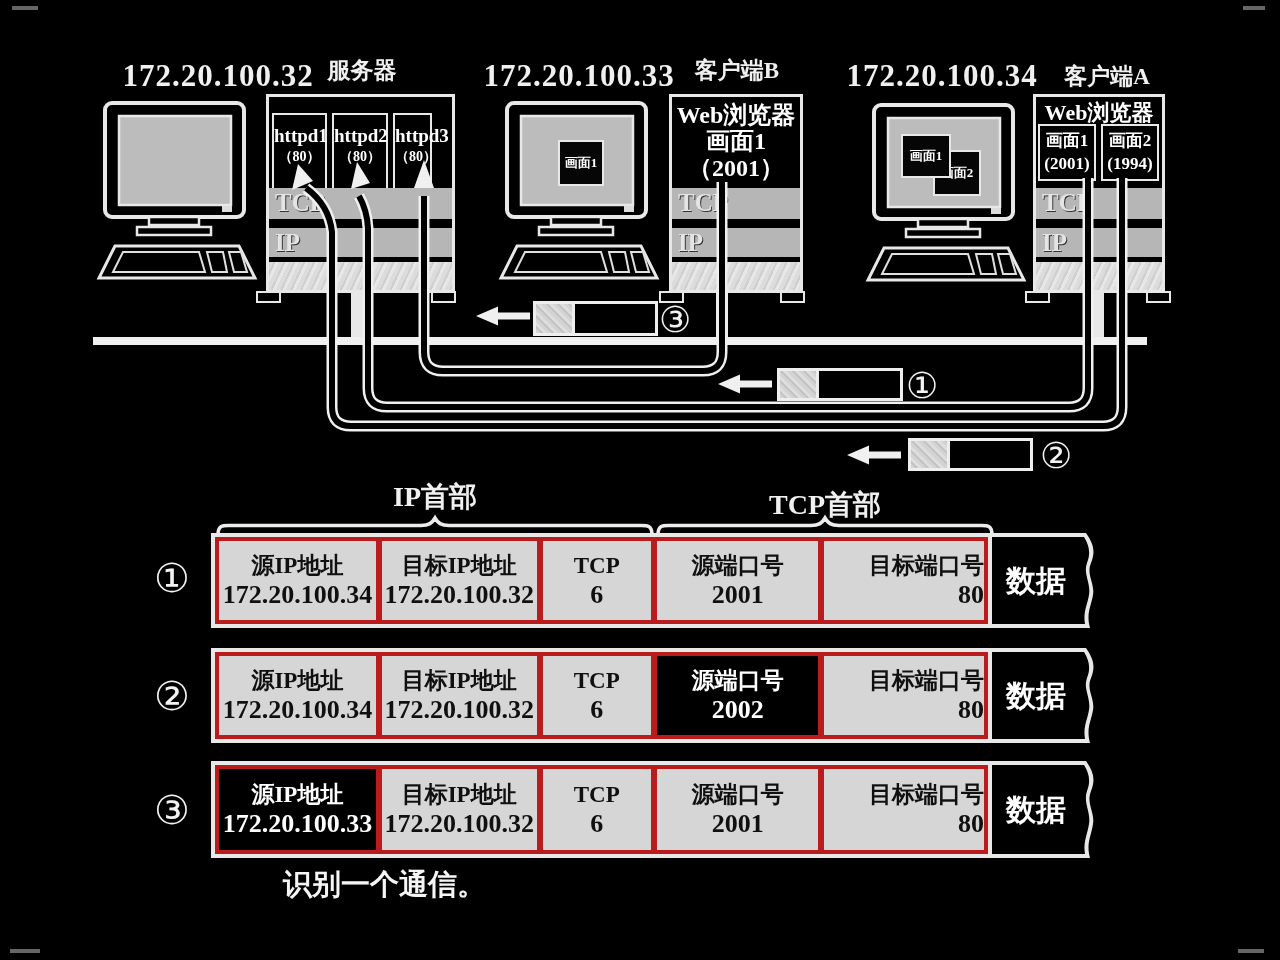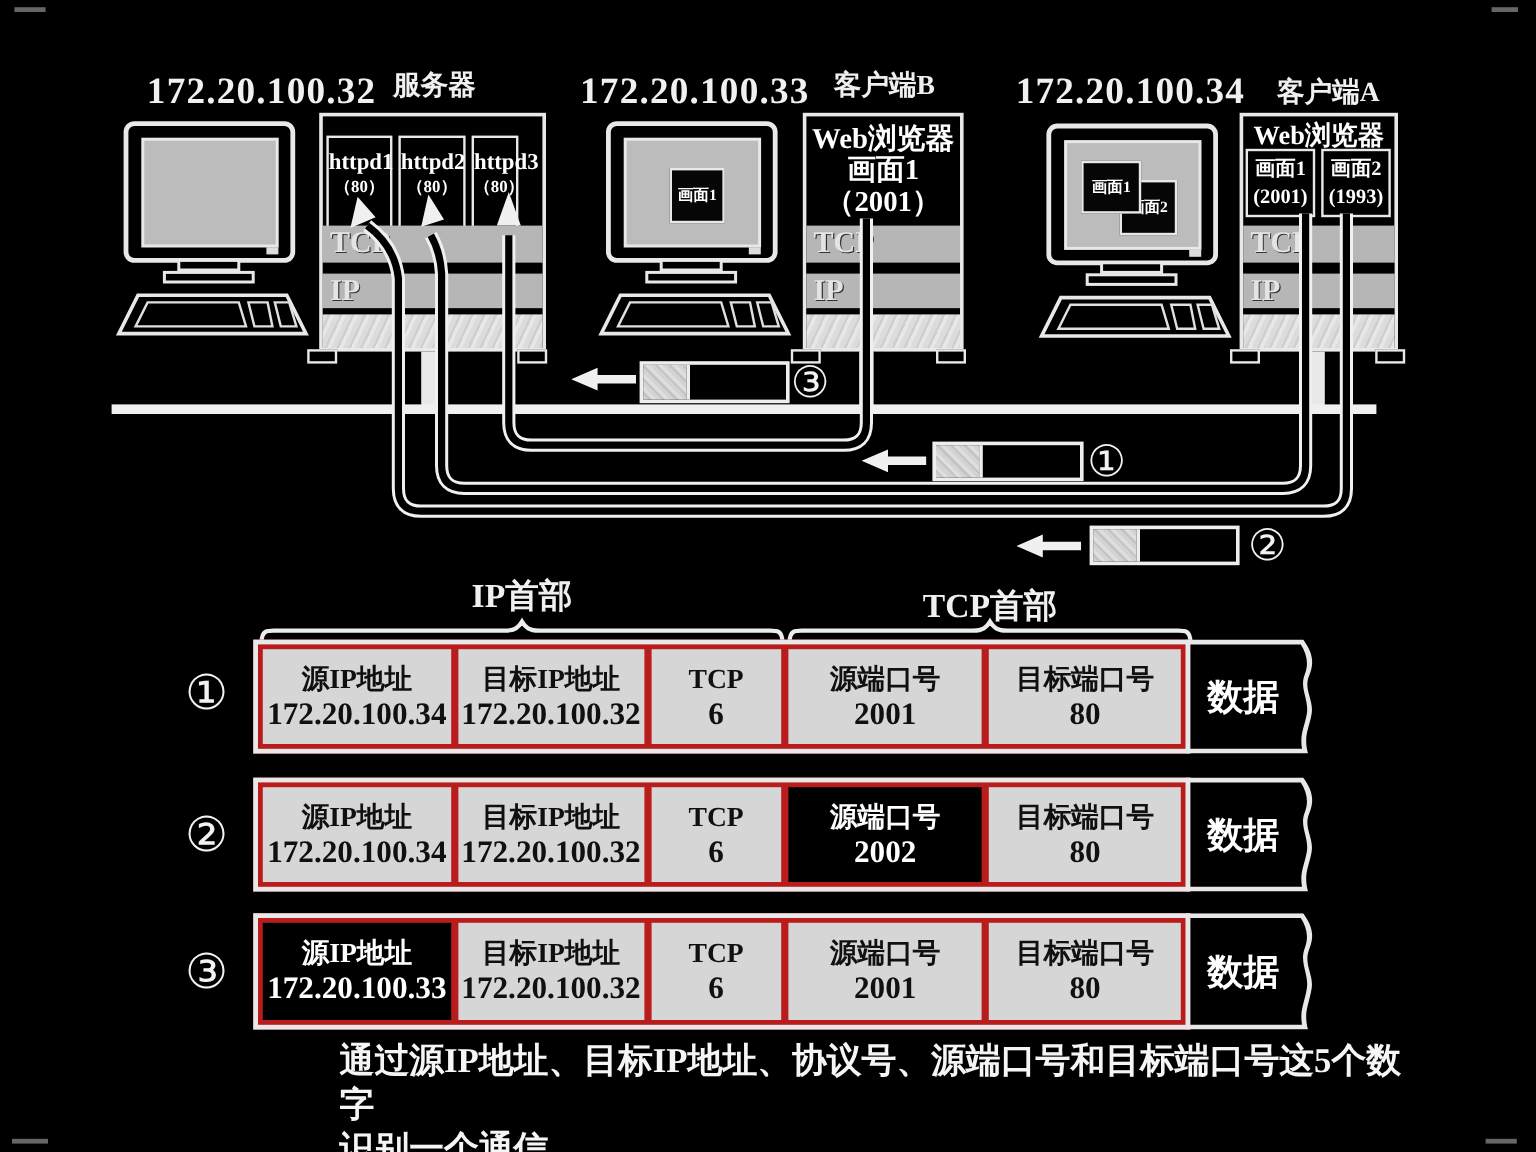--- a/index.html
+++ b/index.html
@@ -36,21 +36,21 @@
   .pk .head{width:36px;background:repeating-linear-gradient(45deg,#d3d3d3 0 3px,#c4c4c4 3px 5px,#dedede 5px 8px);
             border-right:3px solid #eee;}
   .circnum{position:absolute;font-family:"DejaVu Sans",sans-serif;color:#f2f2f2;z-index:4;line-height:1;}
   .arrow{position:absolute;z-index:4;}
   
   .grouplabel{position:absolute;font-size:28px;font-weight:700;text-align:center;width:160px;z-index:1;}
   .trow{position:absolute;left:211px;width:781px;background:#b91c1c;border:4px solid #e8e8e8;
         box-sizing:border-box;display:flex;gap:6px;padding:4px;z-index:1;}
   .tcell{flex:165 0 0;background:#d6d6d6;color:#101010;display:flex;flex-direction:column;
          align-items:center;justify-content:center;text-align:center;}
-  .tcell.c2{flex:163 0 0;}  .tcell.c3{flex:114 0 0;}  .tcell.c4{flex:170 0 0;}  .tcell.c5{flex:168 0 0;}
+  .tcell.c2{flex:163 0 0;}  .tcell.c3{flex:114 0 0;}  .tcell.c4{flex:170 0 0;}  .tcell.c5{flex:168 0 0;align-items:flex-end;}
   .tcell .cl{font-size:23px;font-weight:700;line-height:28px;}
   .tcell .cv{font-size:26px;font-weight:700;line-height:30px;}
   .tcell.hl{background:#000;color:#fff;}
   .rownum{position:absolute;left:150px;width:44px;text-align:center;font-family:"DejaVu Sans",sans-serif;
           font-size:40px;color:#f2f2f2;z-index:1;line-height:1;}
   .caption{position:absolute;left:283px;top:866px;width:900px;font-size:29px;font-weight:700;
            line-height:37px;color:#f5f5f5;z-index:1;}
   .speck{position:absolute;background:#666;z-index:0;}
   svg{display:block;}
 </style>
@@ -154,21 +154,21 @@
 <div class="stub" style="left:716px;top:293px;height:46px;"></div>
 
 <div class="abs stack" style="left:1033px;top:94px;width:132px;height:199px;box-sizing:border-box;">
   <div class="btitle" style="top:1px;font-size:22px;">Web浏览器</div>
   <div class="winbox" style="left:2px;top:27px;width:58px;height:57px;">
     <div style="font-size:17px;line-height:24px;margin-top:3px;">画面1</div>
     <div style="font-size:17px;line-height:22px;">(2001)</div>
   </div>
   <div class="winbox" style="left:65px;top:27px;width:58px;height:57px;">
     <div style="font-size:17px;line-height:24px;margin-top:3px;">画面2</div>
-    <div style="font-size:17px;line-height:22px;">(1993)</div>
+    <div style="font-size:17px;line-height:22px;">(1994)</div>
   </div>
   <div class="band" style="top:91px;height:31px;">
       <div class="ltxt">TCP</div>
     </div>
   <div class="sep" style="top:122px;height:9px;"></div>
   <div class="band" style="top:131px;height:29px;">
       <div class="ltxt">IP</div>
     </div>
   <div class="sep" style="top:160px;height:5px;"></div>
   <div class="band nic" style="top:165px;height:28px;"></div>
@@ -307,15 +307,14 @@
       <div class="cv">80</div>
     </div>
 </div>
 <svg class="abs" style="left:988px;top:761px;z-index:1;" width="112" height="97" viewBox="0 0 112 97">
   <path d="M0,0 L98,0 C105,10 108,18 103,30 C98,43 107,51 105,63 C103,76 98,82 102,97 L0,97 Z" fill="#e8e8e8"></path>
   <path d="M4,4 L96,4 C101,12 103,20 99,30 C95,42 103,51 101,63 C99,75 95,81 97,93 L4,93 Z" fill="#000"></path>
   <text x="48" y="59" text-anchor="middle" font-size="30" font-weight="bold" fill="#fff">数据</text>
 </svg>
 
 <div class="caption">
-  <div>通过源IP地址、目标IP地址、协议号、源端口号和目标端口号这5个数字</div>
   <div>识别一个通信。</div>
 </div>
 
 </body></html>

